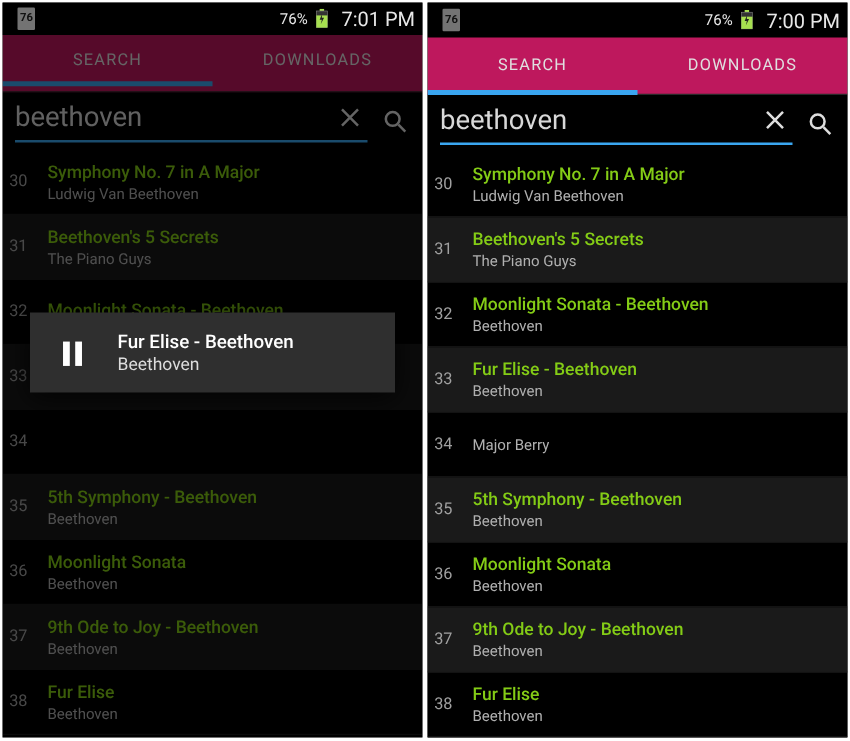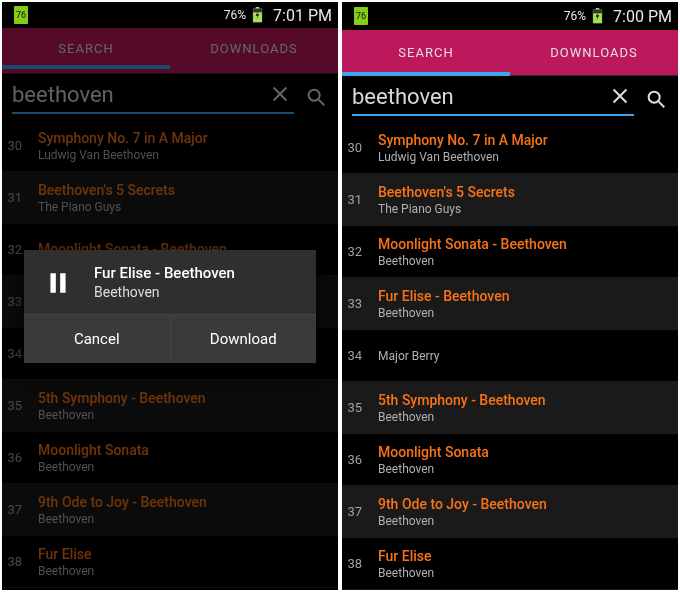--- a/index.html
+++ b/index.html
@@ -30,24 +30,24 @@
       background: #000;
       display: flex;
       align-items: center;
       padding: 0 6px;
       font-size: 13px;
       color: #e8e8e8;
     }
     .status-left, .status-right { display: flex; align-items: center; gap: 6px; }
     .status-bar .spacer { flex: 1; }
     .badge76 {
-      background: #84cc16;
+      background: #737373;
       color: #111;
       font-size: 9px;
-      font-weight: 400;
+      font-weight: 700;
       padding: 4px 2px;
       border-radius: 1px;
     }
     .status-time { font-size: 16px; margin-left: 4px; }
     .ico { display: inline-flex; }
     .batt-box {
       display: inline-flex;
       align-items: center;
       gap: 1px;
     }
@@ -120,21 +120,21 @@
       width: 30px;
       text-align: right;
       font-size: 13px;
       color: #a0a0a0;
       padding-right: 10px;
       flex-shrink: 0;
     }
     .row .txt { flex: 1; min-width: 0; padding-left: 6px; }
     .row .title {
       font-size: 14px;
-      color: #f97316;
+      color: #84cc16;
       font-weight: 500;
       margin-bottom: 2px;
       white-space: nowrap;
       overflow: hidden;
       text-overflow: ellipsis;
     }
     .row .artist {
       font-size: 12px;
       color: #b0b0b0;
     }
@@ -341,24 +341,20 @@
         <svg viewBox="0 0 24 24" fill="#fff">
             <rect x="5" y="3" width="5" height="18"></rect>
             <rect x="14" y="3" width="5" height="18"></rect>
           </svg>
       </div>
       <div class="ov-info">
         <div class="ov-title">Fur Elise - Beethoven</div>
         <div class="ov-artist">Beethoven</div>
       </div>
     </div>
-    <div class="overlay-btns">
-      <div class="ovbtn">Cancel</div>
-      <div class="ovbtn">Download</div>
-    </div>
   </div>
 </div>
 
 <div class="phone">
   <div class="status-bar" style="height:30px">
     <div class="status-left">
       <span class="ico">
         <svg viewBox="0 0 16 16" fill="#e0e0e0">
             <path d="M8 1l2 3h-1v3l2-1v-1h-1l2-2 2 2h-1v2l-3 1.5V12a2 2 0 1 1-2 0v-.5L5 10V7H4V5h3v2H6v2l1 .5V4H6z"></path>
           </svg>

